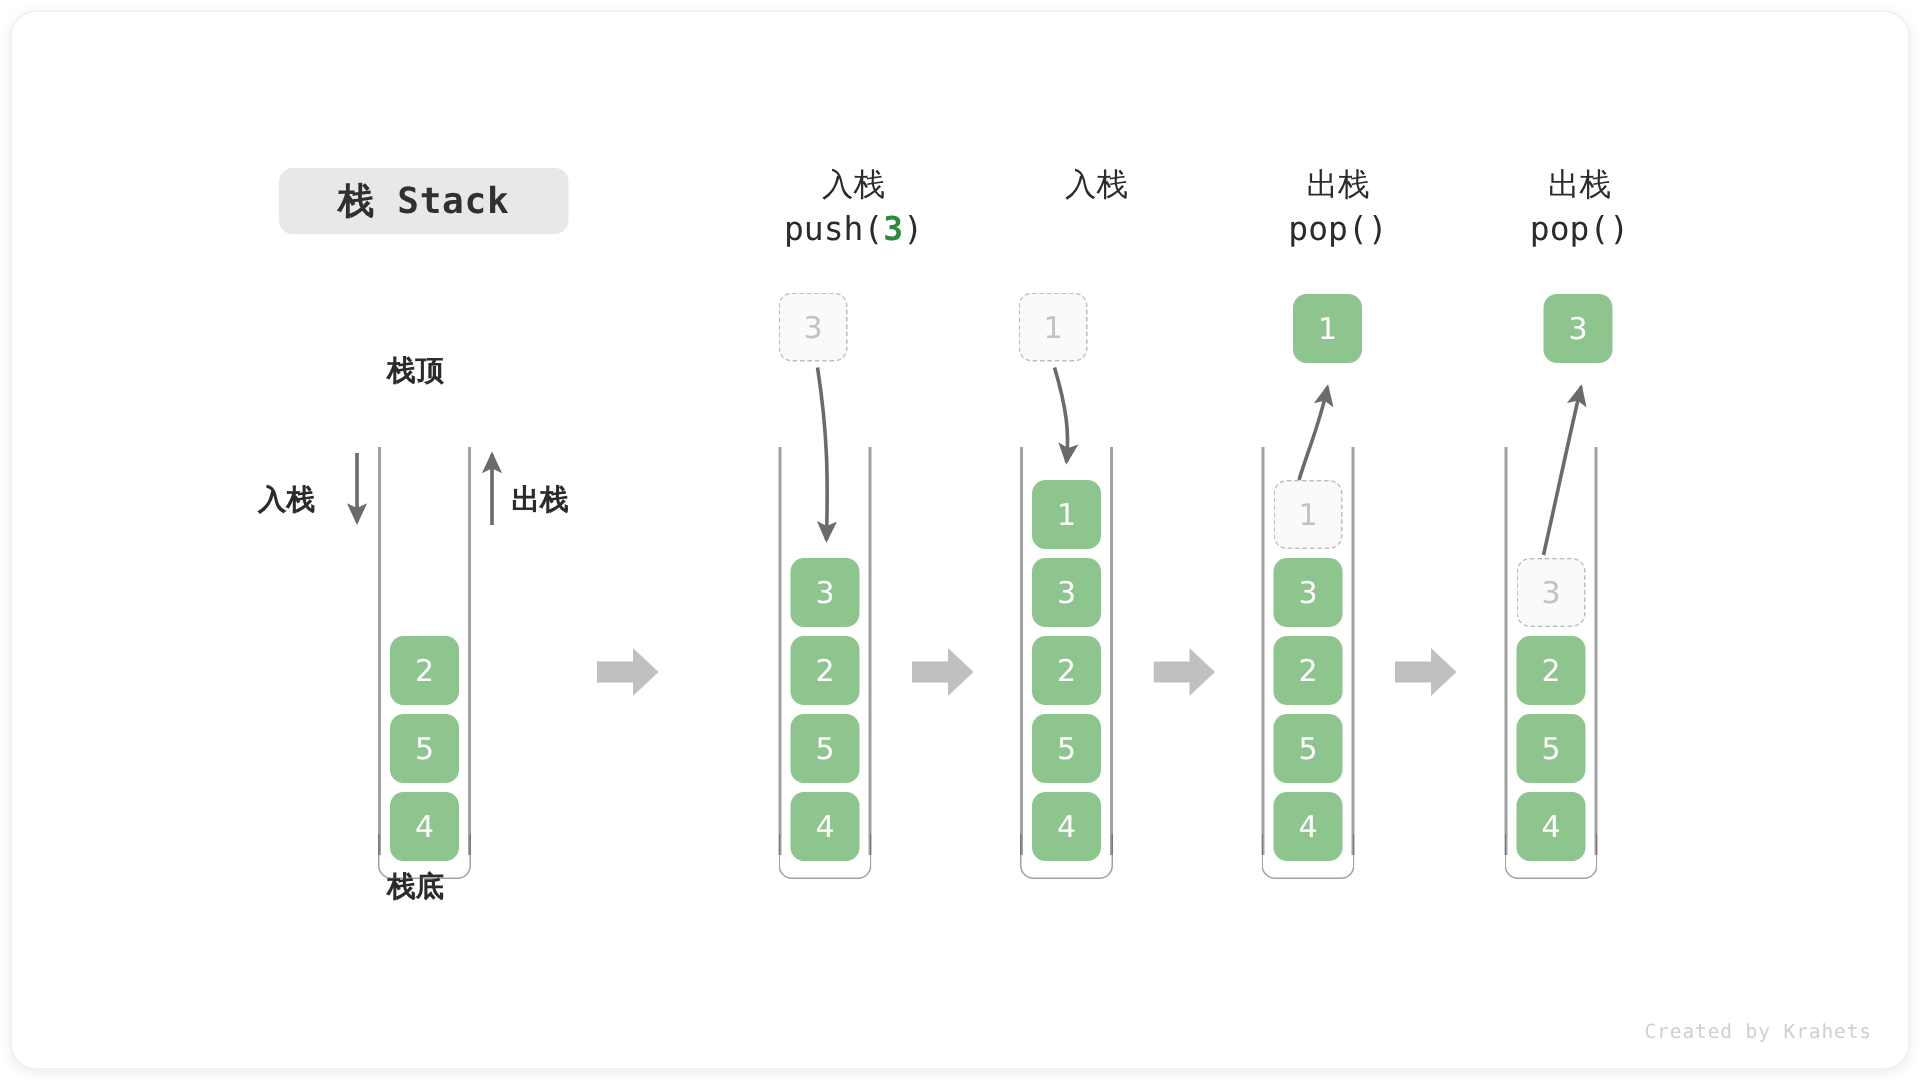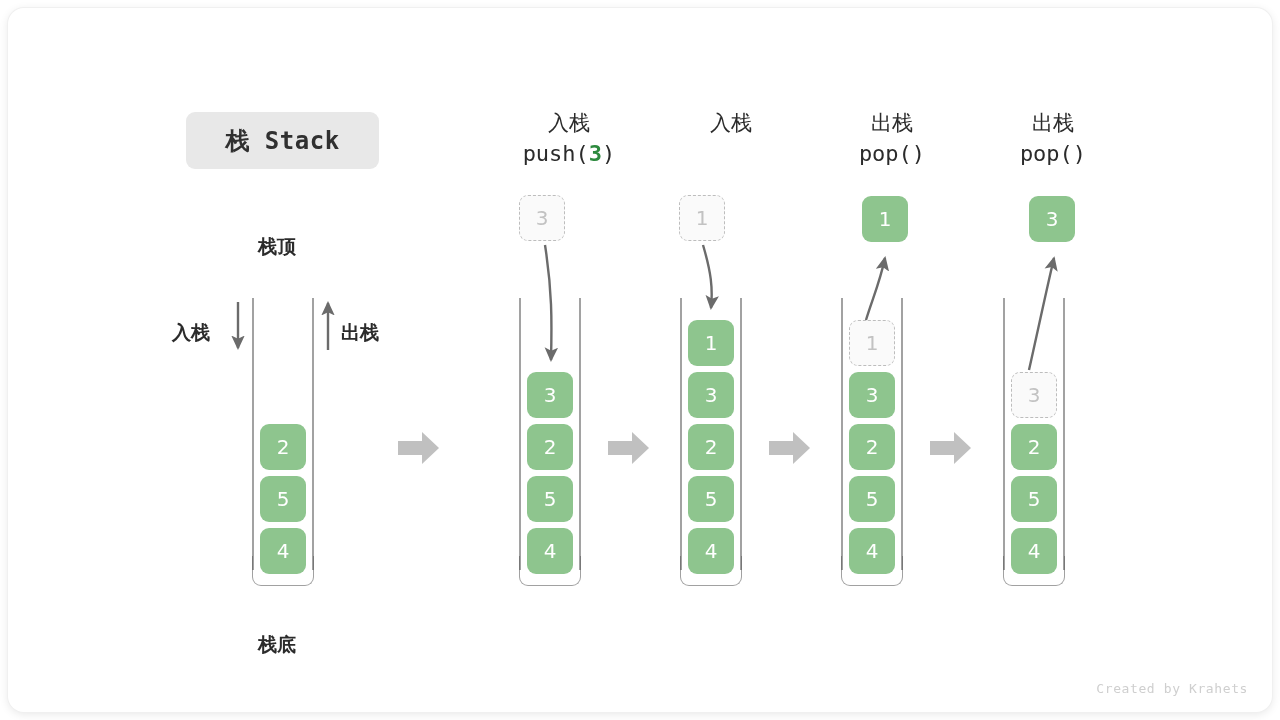--- a/index.html
+++ b/index.html
@@ -30,21 +30,21 @@
     border-radius: 16px;
     box-shadow: 0 0 0 1px #f0f0f0, 0 2px 10px rgba(0,0,0,0.10);
   }
 
   
   .title-chip {
     position: absolute;
     left: 186px;
     top: 112px;
     width: 193px;
-    height: 57px;
+    height: 44px;
     background: #e8e8e8;
     border-radius: 9px;
     display: flex;
     align-items: center;
     justify-content: center;
     font-family: "DejaVu Sans Mono", "Liberation Mono", monospace;
     font-size: 24px;
     font-weight: bold;
     color: #303030;
     letter-spacing: 0.5px;
@@ -167,21 +167,21 @@
 </head>
 <body>
 
 <div id="canvas">
   <div class="card"></div>
 
   <div class="title-chip">栈 Stack</div>
 
   <div class="cn-bold" style="left:258px; top:234px;">栈顶</div>
 
-  <div class="cn-bold" style="left:258px; top:632px;">栈底</div>
+  <div class="cn-bold" style="left:258px; top:578px;">栈底</div>
 
   <div class="cn-bold" style="left:172px; top:320px;">入栈</div>
 
   <div class="cn-bold" style="left:341px; top:320px;">出栈</div>
 
   <div class="tube" style="left:252px; top:298px;">
     <div class="wall-l"></div>
     <div class="wall-r"></div>
     <div class="floor"></div>
   </div>

